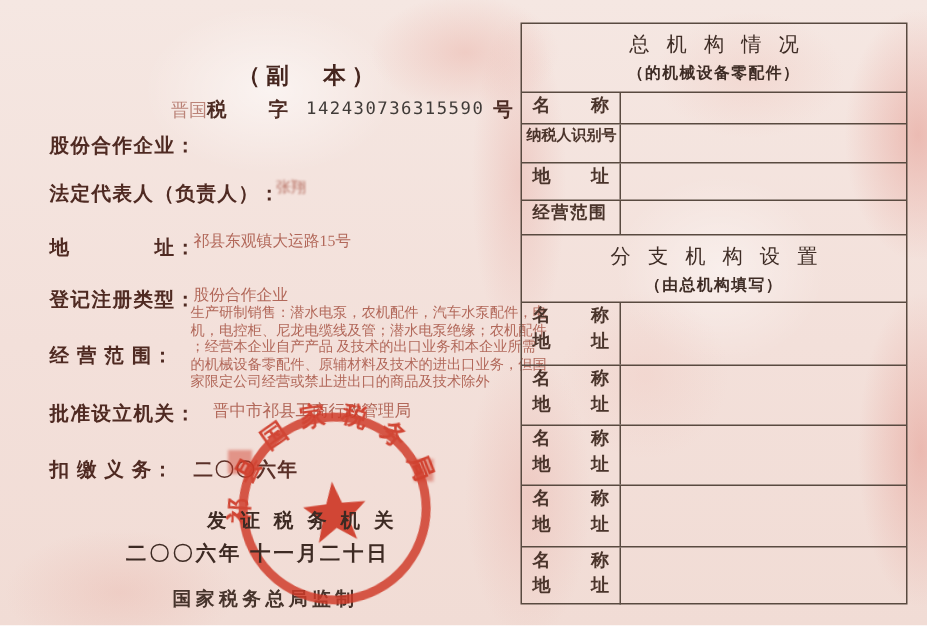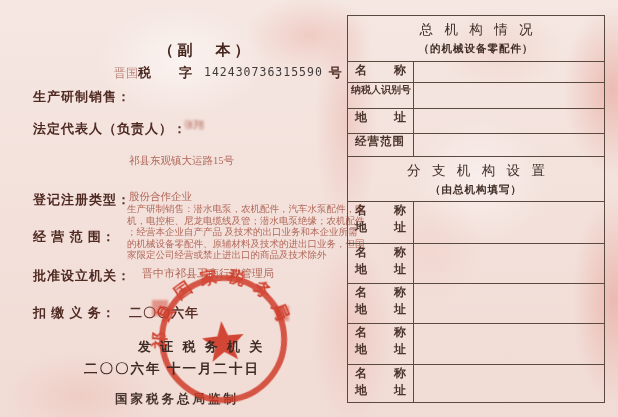--- a/index.html
+++ b/index.html
@@ -81,25 +81,26 @@
 <body>
 
 <div id="page">
 
   <div class="abs subtitle">（副　本）</div>
 
   <div class="abs serial">
     <span class="faint">晋国</span><span class="dark">税</span><span class="dark zi">字</span><span class="num">142430736315590</span><span class="dark">号</span>
   </div>
 
-  <div class="lbl" style="top:88px;">生产研制销售：</div>
+  <div class="lbl" style="top:88px;">股份合作企业：</div>
 
   <div class="lbl" style="top:120px;">法定代表人（负责人）：</div>
   <div class="val" style="left:184px;top:118px;font-size:10px;filter:blur(.8px);">张翔</div>
 
+  <div class="lbl" style="top:156px;">地　　　　址：</div>
   <div class="val" style="left:129px;top:154px;font-size:10.5px;">祁县东观镇大运路15号</div>
 
   <div class="lbl" style="top:191px;">登记注册类型：</div>
   <div class="val" style="left:129px;top:190px;font-size:10.5px;">股份合作企业</div>
 
   <div class="lbl" style="top:228px;">经 营 范 围：</div>
   <div class="scope-lines">
     <div>生产研制销售：潜水电泵，农机配件，汽车水泵配件，电</div>
     <div>机，电控柜、尼龙电缆线及管；潜水电泵绝缘；农机配件</div>
     <div>；经营本企业自产产品 及技术的出口业务和本企业所需</div>

